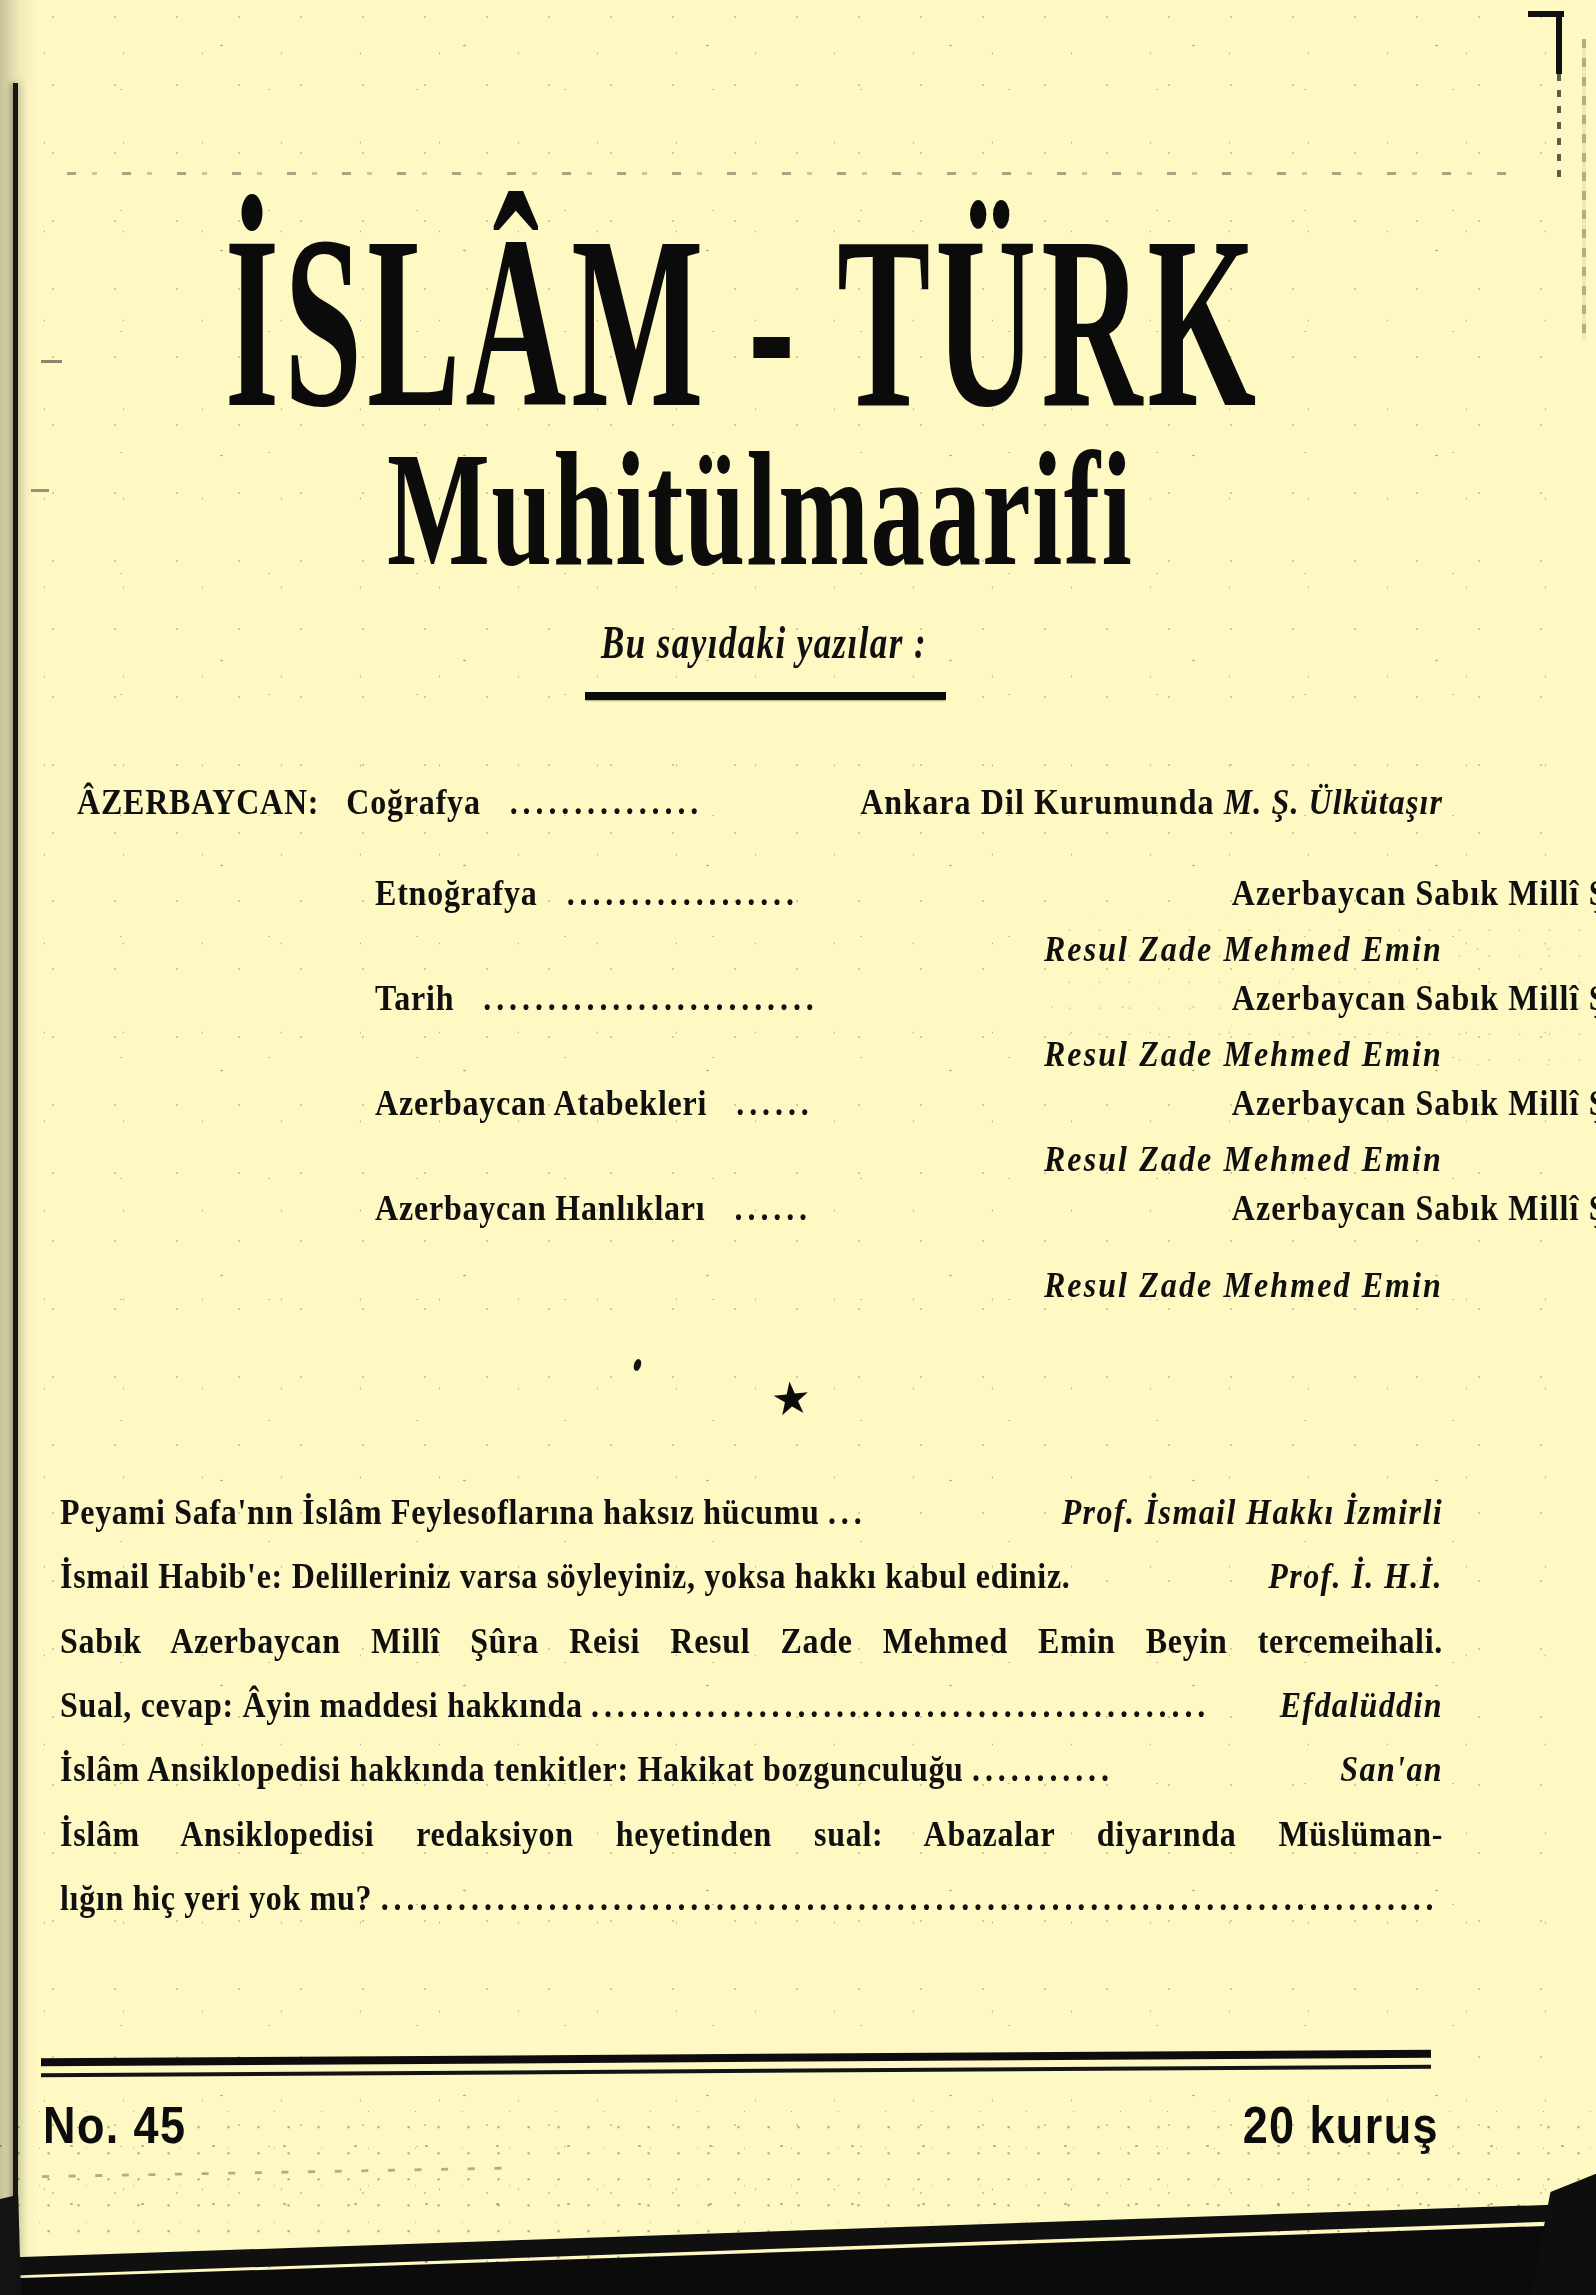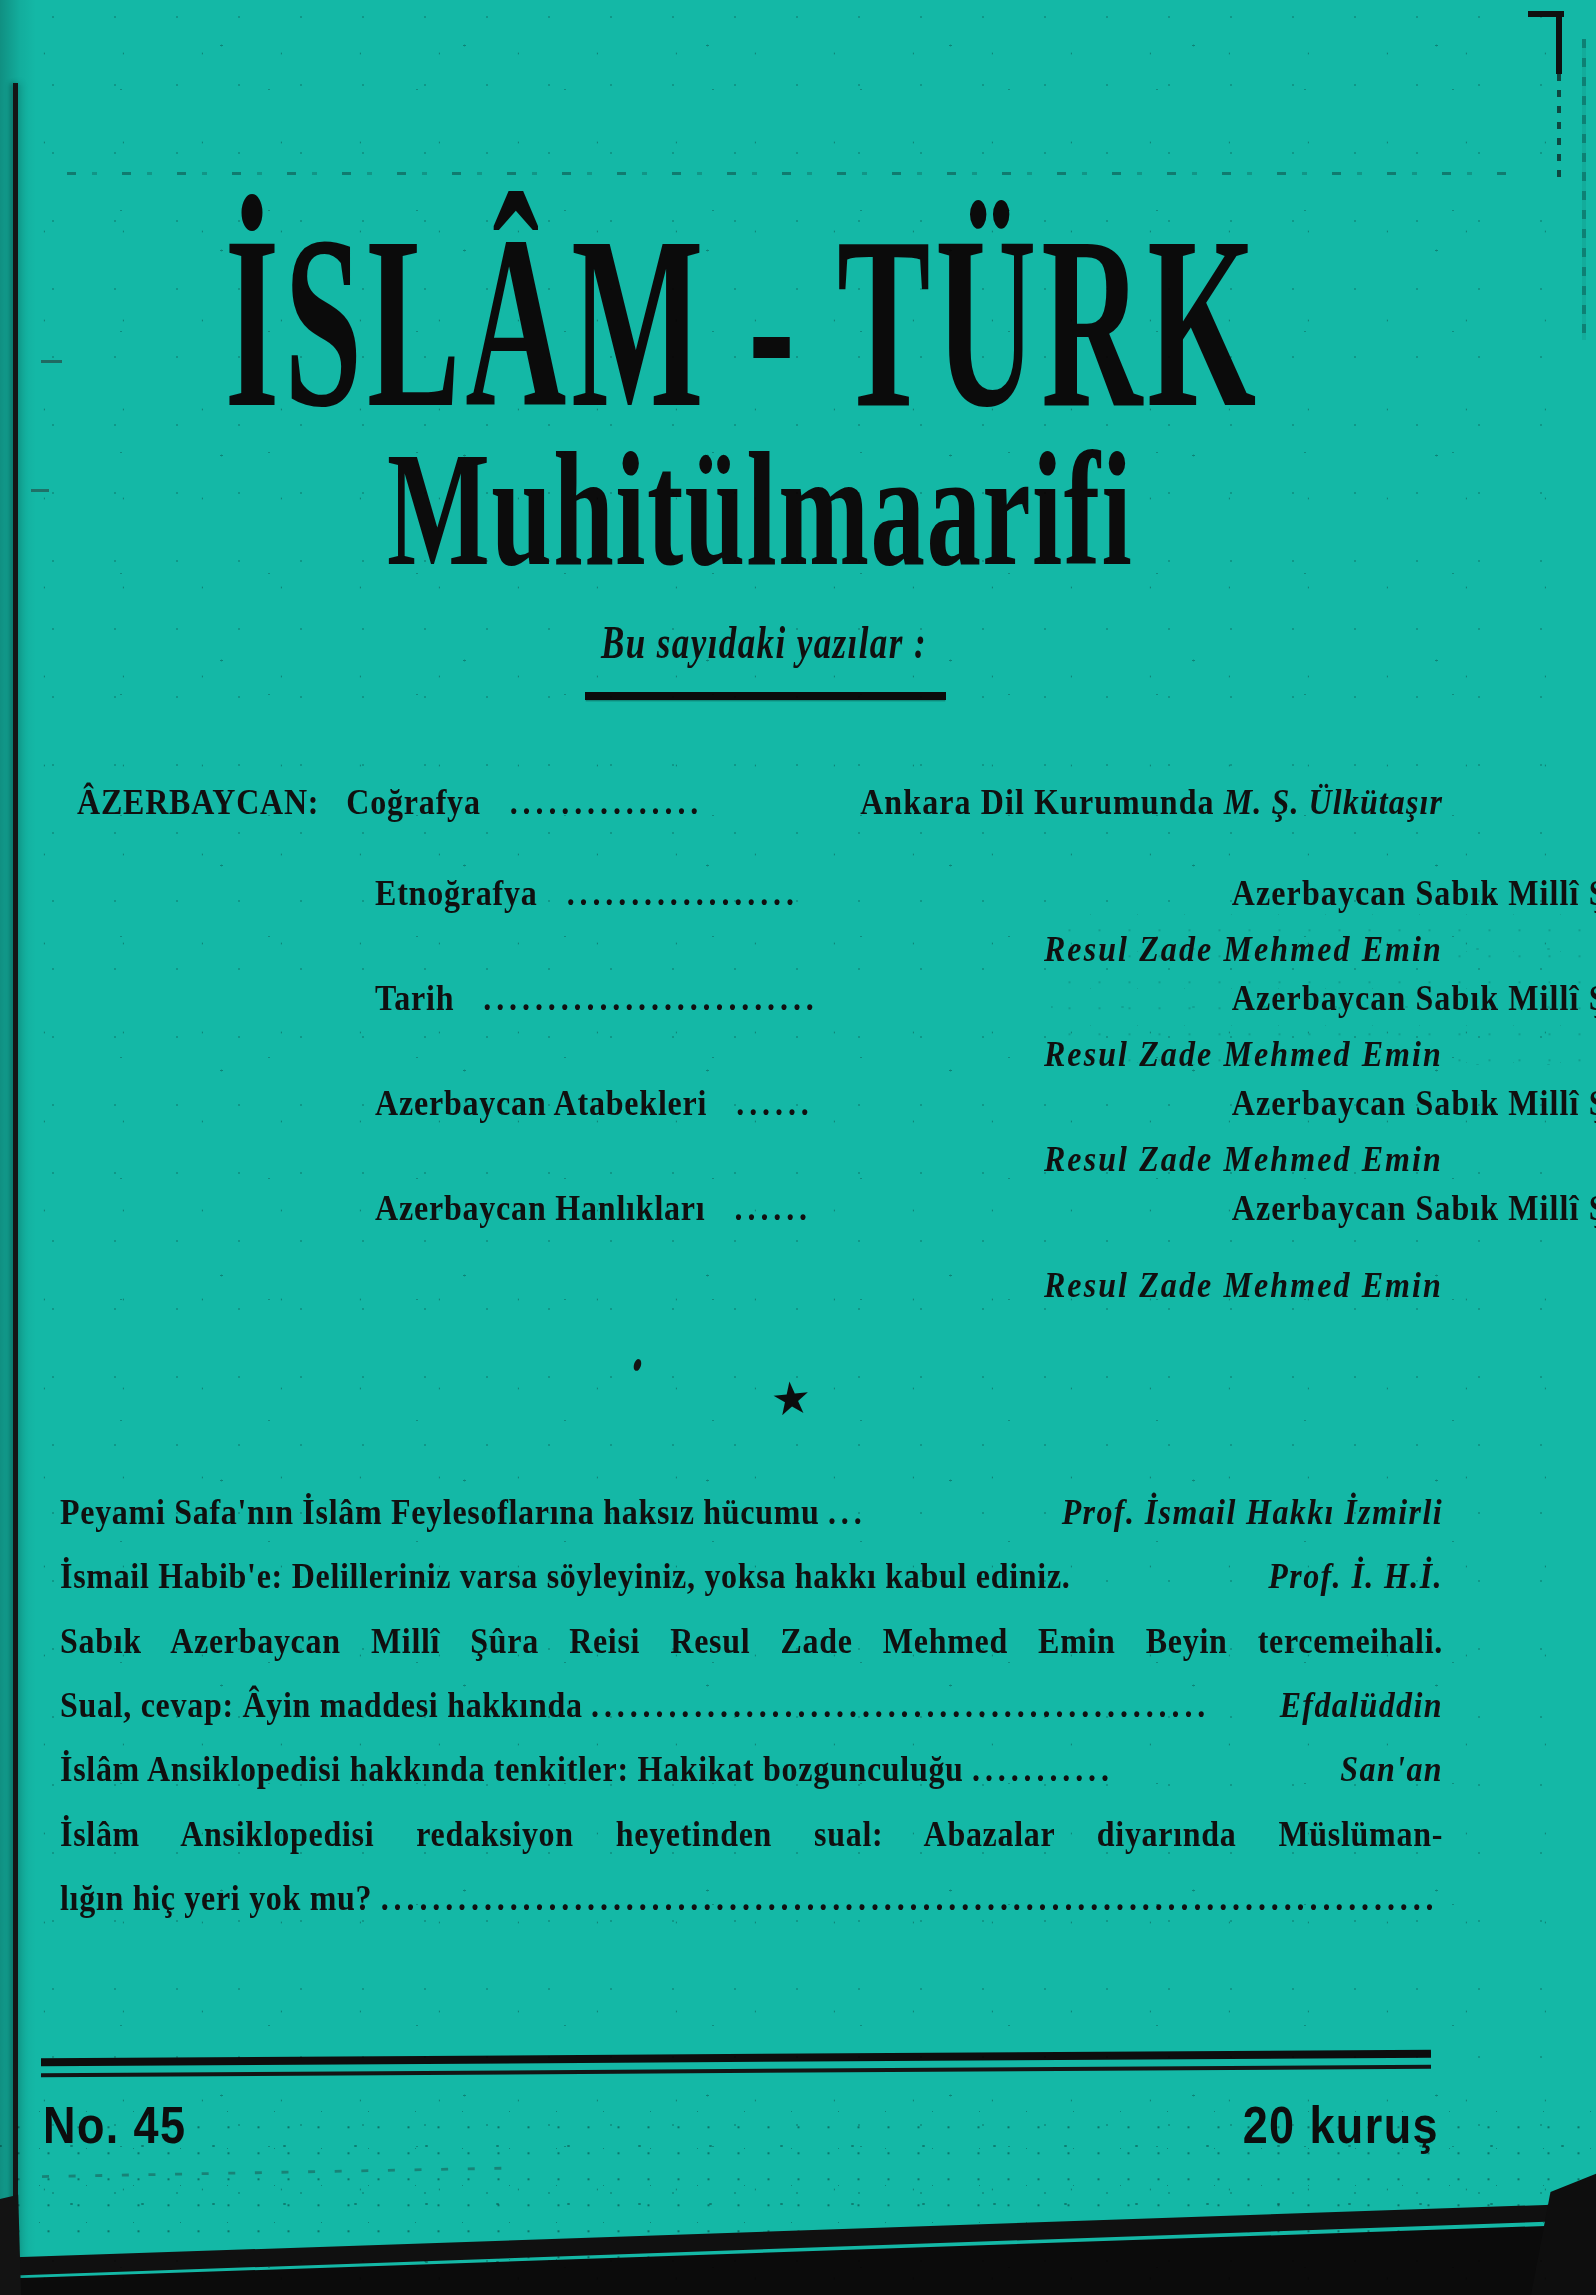--- a/index.html
+++ b/index.html
@@ -1,18 +1,18 @@
 <!DOCTYPE html>
 <html style="font-size:11.2px"><head>
 <meta charset="utf-8">
 <style>
   html,body{margin:0;padding:0;background:#777;}
   .page{
     position:relative; width:1596px; height:2295px; overflow:hidden;
-    background:#14b8a6; color:#101010;
+    background:#fef9c3; color:#101010;
     font-family:"Liberation Serif","DejaVu Serif",serif;
   }
   
   .page::after{
     content:""; position:absolute; inset:0; pointer-events:none; opacity:.55;
     background-image:
       radial-gradient(rgba(0,0,0,.55) 0.7px, transparent 1px),
       radial-gradient(rgba(0,0,0,.42) 0.7px, transparent 0.9px),
       radial-gradient(rgba(0,0,0,.5) 1px, transparent 1.3px),
       radial-gradient(rgba(0,0,0,.32) 0.7px, transparent 0.8px);

